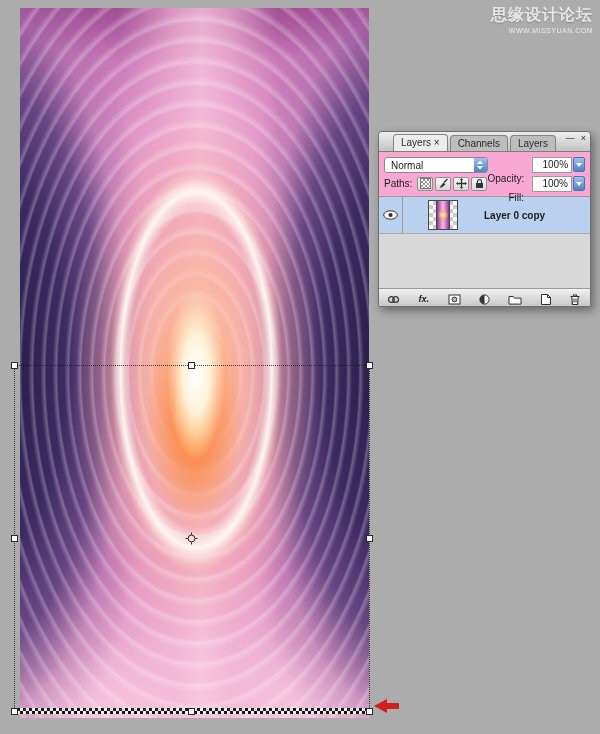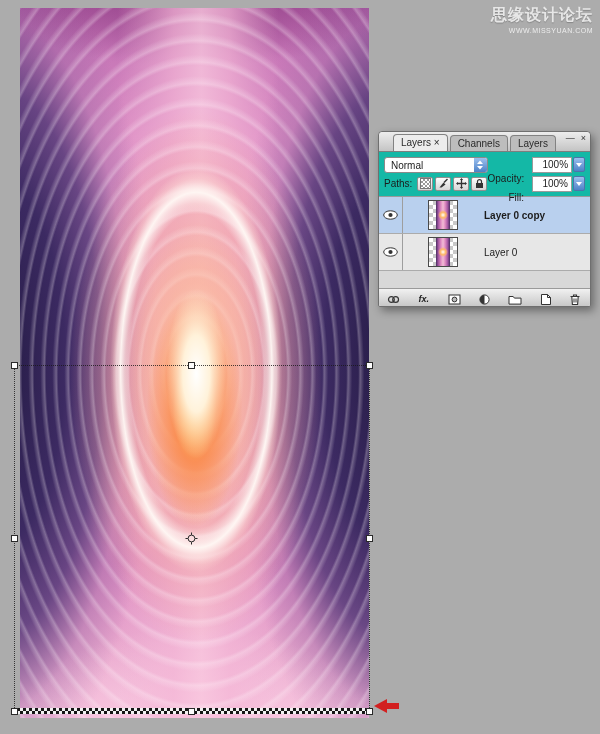--- a/index.html
+++ b/index.html
@@ -75,21 +75,21 @@
   }
   .phead{position:relative;height:19px;background:linear-gradient(#ededed,#c4c4c4);
     border-bottom:1px solid #7e7e7e;border-radius:4px 4px 0 0;}
   .tabs{position:absolute;left:4px;bottom:0;display:flex;align-items:flex-end;margin-left:10px;}
   .tab{height:15px;line-height:15px;padding:0 7px;margin-right:2px;background:#bdbdbd;
     border:1px solid #828282;border-bottom:none;border-radius:4px 4px 0 0;color:#2a2a2a;cursor:default;}
   .tab.active{background:#ececec;height:16px;line-height:16px;}
   .winctrl{position:absolute;right:4px;top:1px;display:flex;gap:6px;font-size:9px;color:#333;}
   .winctrl span{line-height:10px;}
 
-  .controls{background:#14b8a6;padding:3px 5px 3px;border-bottom:1px solid #9a9a9a;}
+  .controls{background:#f9a8d4;padding:3px 5px 3px;border-bottom:1px solid #9a9a9a;}
   .crow{display:flex;align-items:center;height:19px;}
   .lbl{color:#1c1c1c;}
   .select{position:relative;width:104px;height:16px;background:#fff;border:1px solid #8a8a8a;
     border-radius:3px;line-height:16px;padding-left:6px;box-sizing:border-box;}
   .stepper{position:absolute;right:0;top:0;width:13px;height:14px;
     background:linear-gradient(#9cc0ee,#4d82c8);border-radius:0 2px 2px 0;
     display:flex;align-items:center;justify-content:center;}
   .field{width:32px;height:14px;background:#fff;border:1px solid #9a9a9a;line-height:14px;
     text-align:right;padding:0 3px;margin-left:8px;}
   .ddbtn{width:12px;height:15px;margin-left:1px;border-radius:2px;border:1px solid #4d74a8;box-sizing:border-box;
@@ -228,32 +228,20 @@
         <svg width="15" height="10" viewBox="0 0 15 10">
           <ellipse cx="7.5" cy="5" rx="6.8" ry="4.2" fill="#fff" stroke="#333" stroke-width="1"></ellipse>
           <circle cx="7.5" cy="5" r="2.1" fill="#333"></circle>
         </svg>
       </div>
       <div class="thumb">
           <span class="mini"></span>
         </div>
       <span class="lname">Layer 0 copy</span>
     </div>
-    <div class="lrow">
-      <div class="eyecell">
-        <svg width="15" height="10" viewBox="0 0 15 10">
-          <ellipse cx="7.5" cy="5" rx="6.8" ry="4.2" fill="#fff" stroke="#333" stroke-width="1"></ellipse>
-          <circle cx="7.5" cy="5" r="2.1" fill="#333"></circle>
-        </svg>
-      </div>
-      <div class="thumb">
-          <span class="mini"></span>
-        </div>
-      <span class="lname">Layer 0</span>
-    </div>
   </div>
 
   <div class="bottombar">
     <span class="bico">
       <svg width="13" height="13" viewBox="0 0 13 13">
         <circle cx="4.4" cy="6.5" r="2.9" fill="none" stroke="#333" stroke-width="1.2"></circle>
         <circle cx="8.6" cy="6.5" r="2.9" fill="none" stroke="#333" stroke-width="1.2"></circle>
       </svg>
     </span>
     <span class="bico fx">fx.</span>

